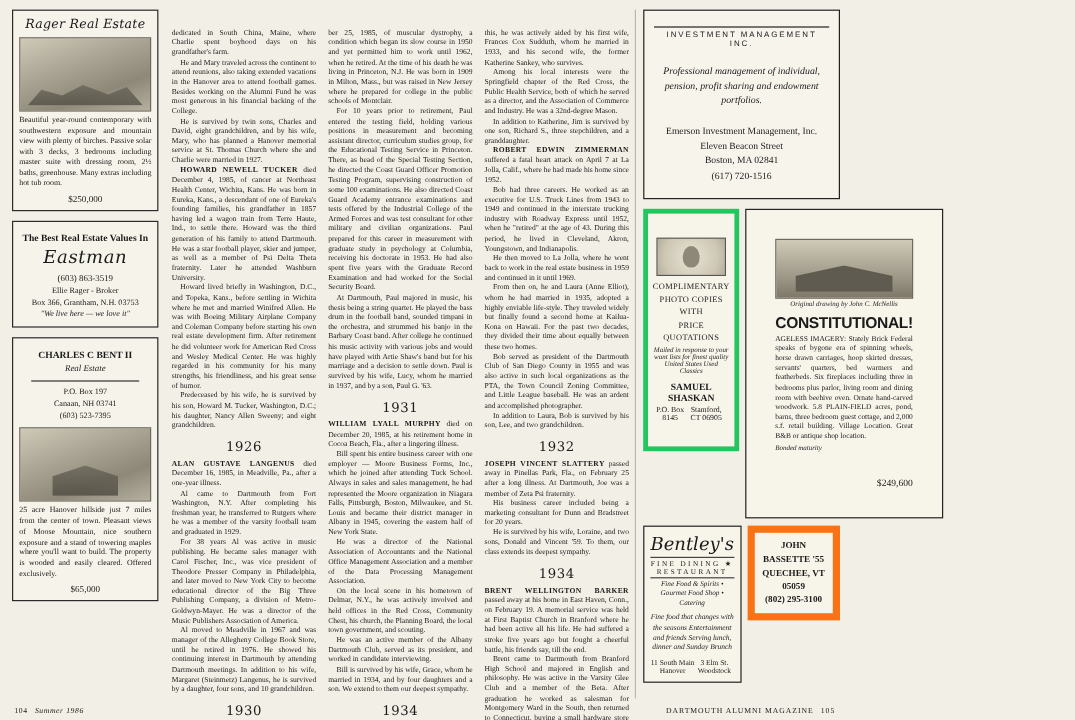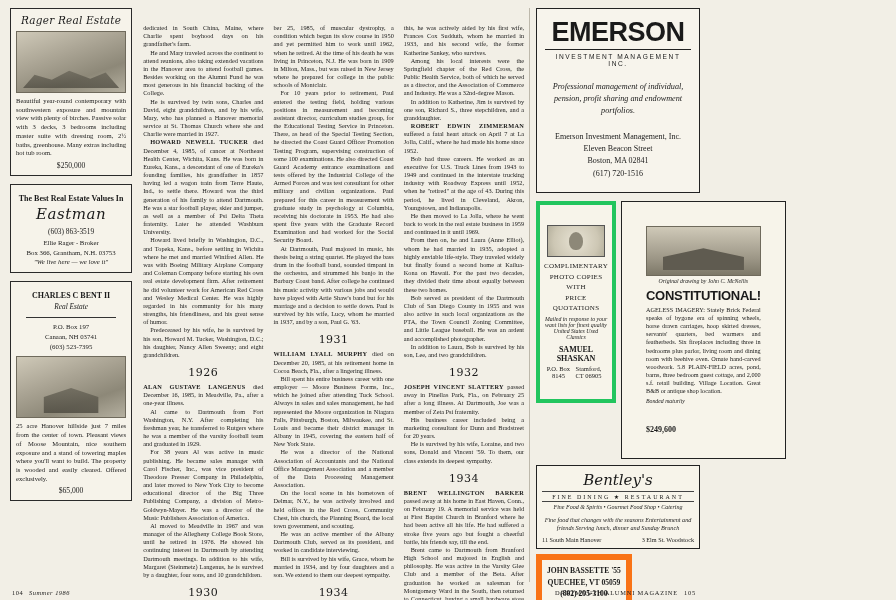--- a/index.html
+++ b/index.html
@@ -94,21 +94,21 @@
   .const-photo:after{
     content:"";position:absolute;left:14%;right:14%;bottom:5px;height:24px;
     background:#5f5b50;clip-path:polygon(0 100%,0 45%,50% 8%,100% 45%,100% 100%);
   }
   .const-cap{font-size:5.8px;font-style:italic;text-align:center;margin:2px 0 4px;}
   .const-title{
     font-family:"Liberation Sans",sans-serif;font-weight:bold;
     font-size:13px;text-align:center;letter-spacing:-.3px;margin-bottom:3px;
   }
   .const-body{font-size:6.2px;line-height:1.3;text-align:justify;}
-  .const-price{font-weight:bold;font-size:8px;text-align:left;margin-top:21px;}
+  .const-price{font-weight:normal;font-size:8px;text-align:right;margin-top:21px;}
   .bentley{border:1px solid #222;padding:5px;background:#f7f4ea;text-align:center;}
   .bentley-name{font-family:"DejaVu Serif",serif;font-style:italic;font-size:15px;}
   .bentley-sub{font-size:6px;letter-spacing:2px;border-top:1px solid #444;border-bottom:1px solid #444;padding:1px 0;margin:2px 0;}
   .bentley-tag{font-size:6px;font-style:italic;line-height:1.3;}
   .bentley-body{font-size:6.2px;line-height:1.35;font-style:italic;margin-top:4px;}
   .bentley-foot{display:flex;justify-content:space-between;font-size:6.2px;margin-top:4px;}
   .johns{border:6px solid #f97316;padding:5px;text-align:center;background:#f7f4ea;}
   .johns-name{font-weight:bold;font-size:7.6px;line-height:1.5;}
   
   .footer{
@@ -240,21 +240,20 @@
     </p>
     <p>Brent came to Dartmouth from Branford High School and majored in English and philosophy. He was active in the Varsity Glee Club and a member of the Beta. After graduation he worked as salesman for Montgomery Ward in the South, then returned to Connecticut, buying a small hardware store in East Haven, which continued to operate for 36 years. Then after three years of teaching high school English, he worked in a hardware store belonging to Bob McDonald '33 in Madison until he became too ill to work.</p>
     <p>As his good friend Bill Hitchcock '33 reported, the memorial service testified to Brent's lifelong devotion to church life in</p>
   </div>
 
   <div class="divider"></div>
 
   <div class="col right-col">
 
     <div class="emerson">
-      <div class="emerson-logo">EMERSON</div>
       <div class="emerson-sub">INVESTMENT MANAGEMENT INC.</div>
       <div class="emerson-copy">Professional management of individual, pension, profit sharing and endowment portfolios.</div>
       <div class="emerson-addr">
         <div>Emerson Investment Management, Inc.</div>
         <div>Eleven Beacon Street</div>
         <div>Boston, MA 02841</div>
         <div>(617) 720-1516</div>
       </div>
     </div>
 
@@ -279,21 +278,21 @@
           <div class="const-photo"></div>
           <div class="const-cap">Original drawing by John C. McNellis</div>
           <div class="const-title">CONSTITUTIONAL!</div>
           <div class="const-body">AGELESS IMAGERY: Stately Brick Federal speaks of bygone era of spinning wheels, horse drawn carriages, hoop skirted dresses, servants' quarters, bed warmers and featherbeds. Six fireplaces including three in bedrooms plus parlor, living room and dining room with beehive oven. Ornate hand-carved woodwork. 5.8 PLAIN-FIELD acres, pond, barns, three bedroom guest cottage, and 2,000 s.f. retail building. Village Location. Great B&amp;B or antique shop location.</div>
           <div class="const-cap" style="text-align:left;margin-top:3px;">Bonded maturity</div>
           <div class="const-price">$249,600</div>
         </div>
       </div>
     </div>
 
-    <div style="display:flex;gap:5px;margin-top:6px;align-items:flex-start;flex-direction:column;">
+    <div style="display:flex;gap:5px;margin-top:6px;align-items:flex-start;">
       <div class="bentley" style="flex:1;">
         <div class="bentley-name">Bentley's</div>
         <div class="bentley-sub">FINE DINING ★ RESTAURANT</div>
         <div class="bentley-tag">Fine Food &amp; Spirits • Gourmet Food Shop • Catering</div>
         <div class="bentley-body">Fine food that changes with the seasons Entertainment and friends Serving lunch, dinner and Sunday Brunch</div>
         <div class="bentley-foot">
           <span>11 South Main Hanover</span>
           <span>3 Elm St. Woodstock</span>
         </div>
       </div>

